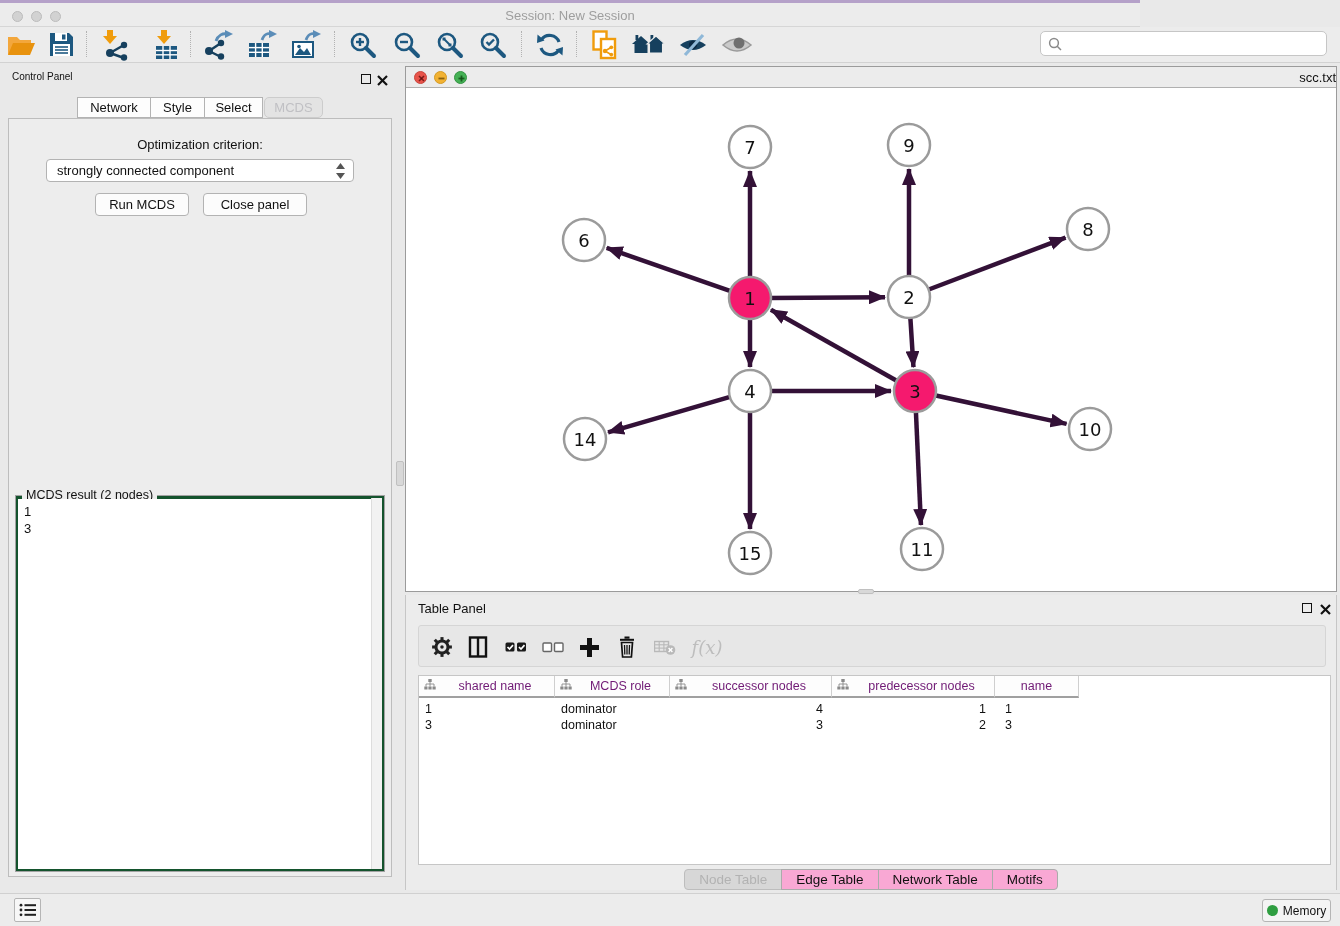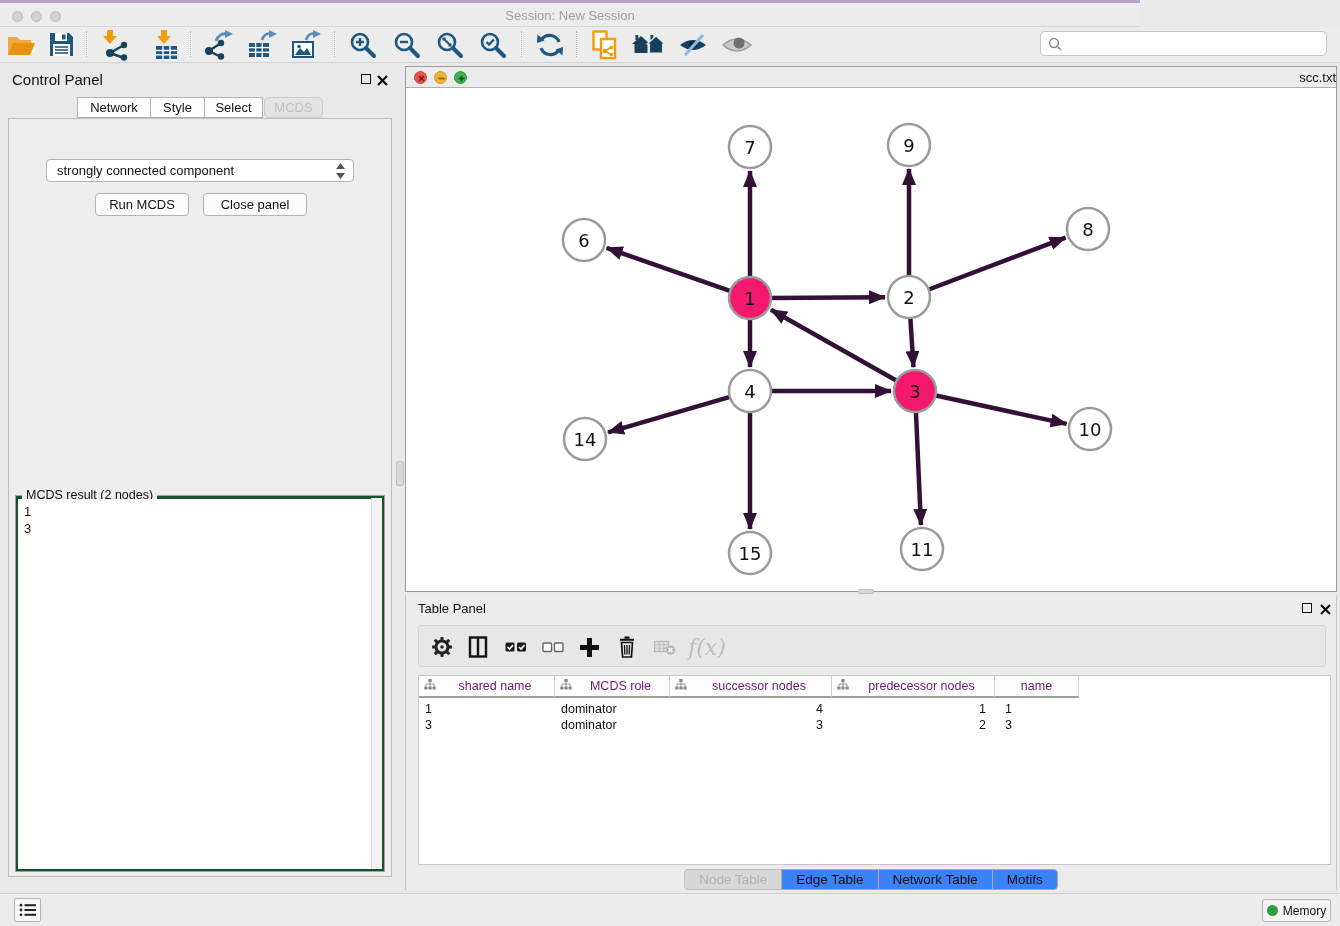--- a/index.html
+++ b/index.html
@@ -28,21 +28,21 @@
     display:flex; align-items:center; justify-content:center; cursor:default; }
   .tsep { position:absolute; top:4px; height:26px; width:0;
     border-left:1px dotted #b2b2b2; }
   .searchbox { position:absolute; left:1040px; top:4px; width:287px; height:25px;
     background:#fff; border:1px solid #c6c6c6; border-radius:5px;
     display:flex; align-items:center; padding-left:7px; }
   .searchbox input { border:none; outline:none; flex:1; font-size:13px; margin-left:5px;
     font-family:"Liberation Sans",sans-serif; background:transparent; }
 
   
-  .cp-title { left:12px; top:71px; font-size:15px; }
+  .cp-title { left:12px; top:71px; font-size:10px; }
   .icon-float { width:10px; height:10px; border:1.6px solid #111; display:inline-block; }
   .cp-float { left:361px; top:74px; } .cp-close { left:377px; top:72px; }
   .tab { position:absolute; top:97px; height:21px; background:#fdfdfd; border:1px solid #b3b3b3;
     font-size:13px; text-align:center; line-height:19px; }
   .tab.disabled { background:#e3e3e3; color:#c0c0c4; border:1px solid #cccccc; border-radius:5px; }
   .cp-body { left:8px; top:118px; width:384px; height:759px; background:#ededed;
     border:1px solid #bdbdbd; }
   .opt-label { position:absolute; left:0; right:0; top:18px; text-align:center; font-size:13px; }
   .dropdown { position:absolute; left:37px; top:40px; width:308px; height:23px; background:#fff;
     border:1px solid #b3b3b3; border-radius:4px; font-size:13px; line-height:21px;
@@ -79,36 +79,36 @@
   .net-content { position:absolute; left:0; top:22px; width:930px; height:503px; }
 
   
   .tbl-panel { left:405px; top:595px; width:932px; height:295px; background:#ececec;
     border-left:1px solid #c6c6c6; border-right:1px solid #c6c6c6; }
   .tp-title { position:absolute; left:12px; top:6px; font-size:13px; }
   .tp-float { position:absolute; left:896px; top:8px; } .tp-close { position:absolute; left:914px; top:6px; }
   .tp-toolbar { position:absolute; left:12px; top:30px; width:908px; height:42px;
     background:#e7e7e7; border:1px solid #d5d5d5; border-radius:3px; }
   .tpi { position:absolute; top:0; height:42px; display:flex; align-items:center; justify-content:center; width:34px; }
-  .fx { font-family:"DejaVu Serif", serif; font-style:italic; font-size:22px; color:#bdbdbd; }
+  .fx { font-family:"DejaVu Serif", serif; font-style:italic; font-size:18px; color:#bdbdbd; }
   .tbl-region { position:absolute; left:12px; top:80px; width:913px; height:190px;
     background:#fff; border:1px solid #c6c6c6; }
   .thead { position:absolute; left:0; top:0; height:22px; display:flex; }
   .th { height:22px; background:#fdfdfd; border-right:1px solid #cfcfcf;
     border-bottom:2px solid #9f9f9f; display:flex; align-items:center; font-size:12.5px; color:#701a75; }
   .th .lbl { flex:1; text-align:center; }
   .th .treeicon { margin-left:5px; }
   .trow { position:absolute; left:0; height:16px; display:flex; font-size:12.5px; }
   .td { height:16px; display:flex; align-items:center; }
   .td.left { justify-content:flex-start; padding-left:6px; }
   .td.right { justify-content:flex-end; padding-right:9px; }
   .tp-tabs { position:absolute; left:0; right:0; top:274px; height:21px;
     display:flex; justify-content:center; }
   .btab { height:21px; font-size:13.5px; text-align:center; line-height:19px;
-    background:#3b82f6; border:1px solid #ababab; margin-left:-1px; padding:0 14px; }
+    background:#f9a8d4; border:1px solid #ababab; margin-left:-1px; padding:0 14px; }
   .btab.first { border-radius:4px 0 0 4px; margin-left:0; }
   .btab.last { border-radius:0 4px 4px 0; }
   .btab.disabled { background:#d7d7d7; color:#b2b2b2; border-color:#bdbdbd; }
 
   
   .statusbar { left:0; top:893px; width:1340px; height:33px; background:#ececec;
     border-top:1px solid #d0d0d0; }
   .st-left-btn { position:absolute; left:14px; top:4px; width:27px; height:24px;
     background:#f7f7f7; border:1px solid #b5b5b5; border-radius:2px;
     display:flex; align-items:center; justify-content:center; }
@@ -307,20 +307,21 @@
       </g>
     </svg>
 </span>
 
 <div class="tab" style="left:77px; width:74px">Network</div>
 <div class="tab" style="left:150px; width:55px">Style</div>
 <div class="tab" style="left:204px; width:59px">Select</div>
 <div class="tab disabled" style="left:264px; width:59px">MCDS</div>
 
 <div class="abs cp-body">
+  <div class="opt-label">Optimization criterion:</div>
   <div class="dropdown">
     <span>strongly connected component</span>
     <span class="stepper">
       <svg width="9" height="16" viewBox="0 0 9 16">
           <polygon points="4.5,0 9,6 0,6" fill="#555"></polygon>
           <polygon points="4.5,16 9,10 0,10" fill="#555"></polygon>
         </svg>
     </span>
   </div>
   <div class="btn" style="left:86px; top:74px; width:94px">Run MCDS</div>

